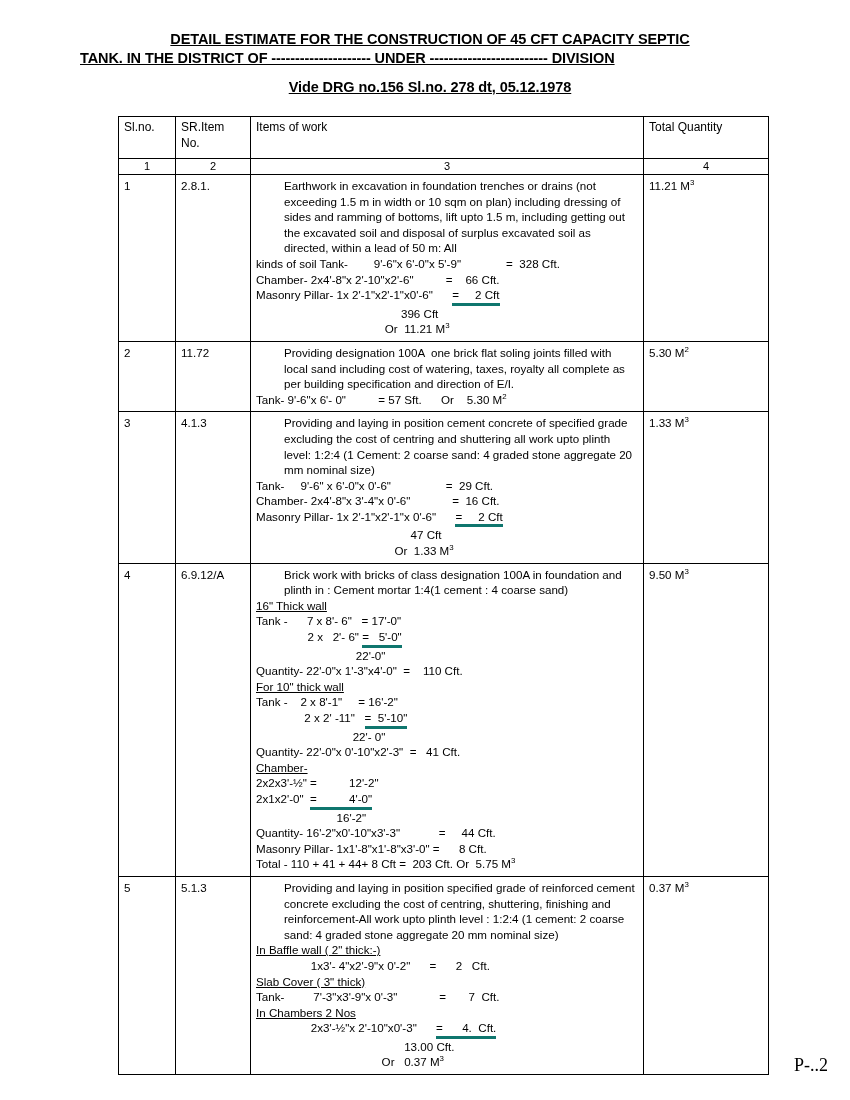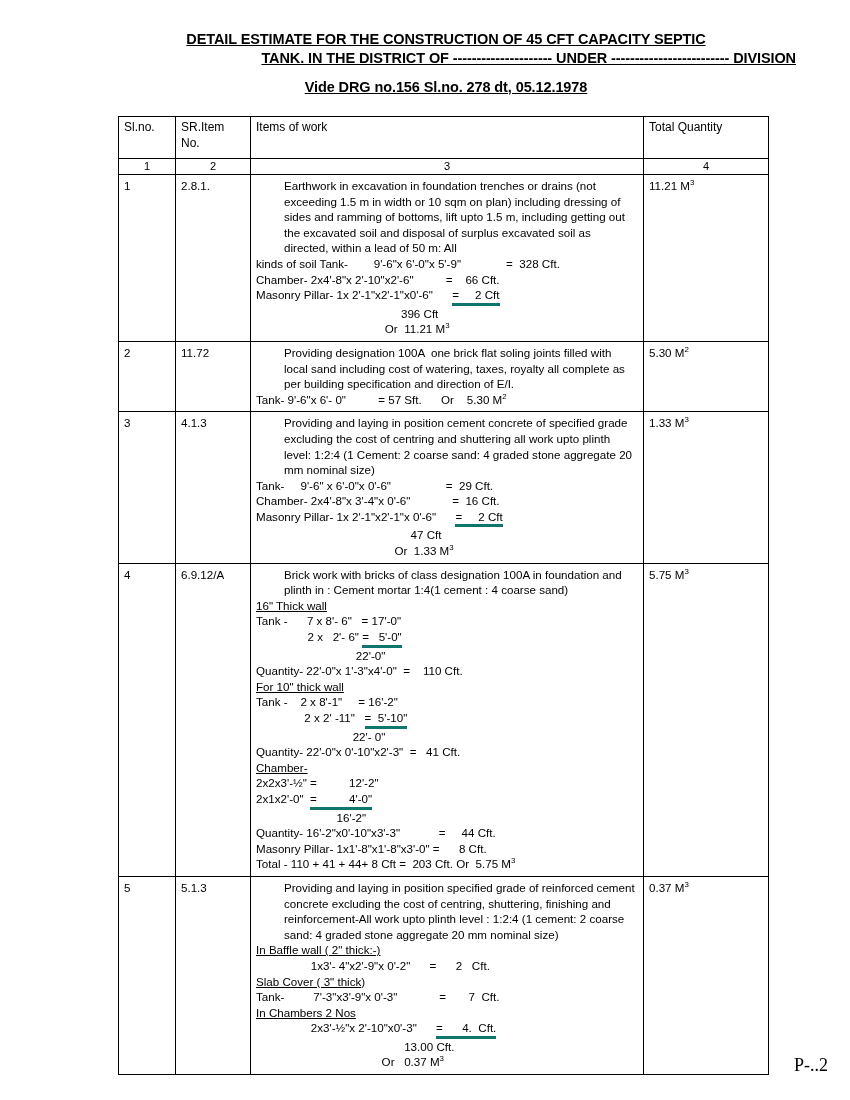--- a/index.html
+++ b/index.html
@@ -18,37 +18,37 @@
   .page {
     position: absolute;
     left: 0; top: 0;
     width: 850px;
     height: 1100px;
   }
 
   
   .title-block {
     position: absolute;
-    left: 96px;
+    left: 80px;
     top: 30px;
     width: 700px;
     text-align: center;
   }
   .title-line {
     font-size: 14.5px;
     font-weight: bold;
     line-height: 19px;
     letter-spacing: -0.1px;
     white-space: nowrap;
   }
   .title-line span.u {
     text-decoration: underline;
   }
   .t1 { text-align: center; }
-  .t2 { text-align: right; }
+  .t2 { text-align: left; }
   .t3 { text-align: center; margin-top: 10px; }
   .t4 { text-align: center; }
 
   
   .est-table {
     position: absolute;
     left: 118px;
     top: 116px;
     width: 650px;
     border-collapse: collapse;
@@ -167,21 +167,21 @@
         <td>6.9.12/A</td>
         <td>
           <div class="cell-body">Brick work with bricks of class designation 100A in foundation and plinth in : Cement mortar 1:4(1 cement : 4 coarse sand)</div>
           <div class="u">16" Thick wall</div>
           <div class="calc"><div class="calcline">Tank -      7 x 8'- 6"   = 17'-0"</div><div class="calcline">                2 x   2'- 6" <span class="ovl">=   5'-0"</span></div><div class="calcline">                               22'-0"</div><div class="calcline">Quantity- 22'-0"x 1'-3"x4'-0"  =    110 Cft.</div></div>
           <div class="u">For 10" thick wall</div>
           <div class="calc"><div class="calcline">Tank -    2 x 8'-1"     = 16'-2"</div><div class="calcline">               2 x 2' -11"   <span class="ovl">=  5'-10"</span></div><div class="calcline">                              22'- 0"</div><div class="calcline">Quantity- 22'-0"x 0'-10"x2'-3"  =   41 Cft.</div></div>
           <div class="u">Chamber-</div>
           <div class="calc"><div class="calcline">2x2x3'-½" =          12'-2"</div><div class="calcline">2x1x2'-0"  <span class="ovl">=          4'-0"</span></div><div class="calcline">                         16'-2"</div><div class="calcline">Quantity- 16'-2"x0'-10"x3'-3"            =     44 Cft.</div><div class="calcline">Masonry Pillar- 1x1'-8"x1'-8"x3'-0" =      8 Cft.</div><div class="calcline">Total - 110 + 41 + 44+ 8 Cft =  203 Cft. Or  5.75 M<sup>3</sup></div></div>
         </td>
-        <td><span>5.75 M</span><sup>3</sup></td>
+        <td><span>9.50 M</span><sup>3</sup></td>
       </tr>
 
       <tr>
         <td>5</td>
         <td>5.1.3</td>
         <td>
           <div class="cell-body">Providing and laying in position specified grade of reinforced cement concrete excluding the cost of centring, shuttering, finishing and reinforcement-All work upto plinth level : 1:2:4 (1 cement: 2 coarse sand: 4 graded stone aggregate 20 mm nominal size)</div>
           <div class="u">In Baffle  wall ( 2" thick:-)</div>
           <div class="calc"><div class="calcline">                 1x3'- 4"x2'-9"x 0'-2"      =      2   Cft.</div></div>
           <div class="u">Slab Cover ( 3" thick)</div>

